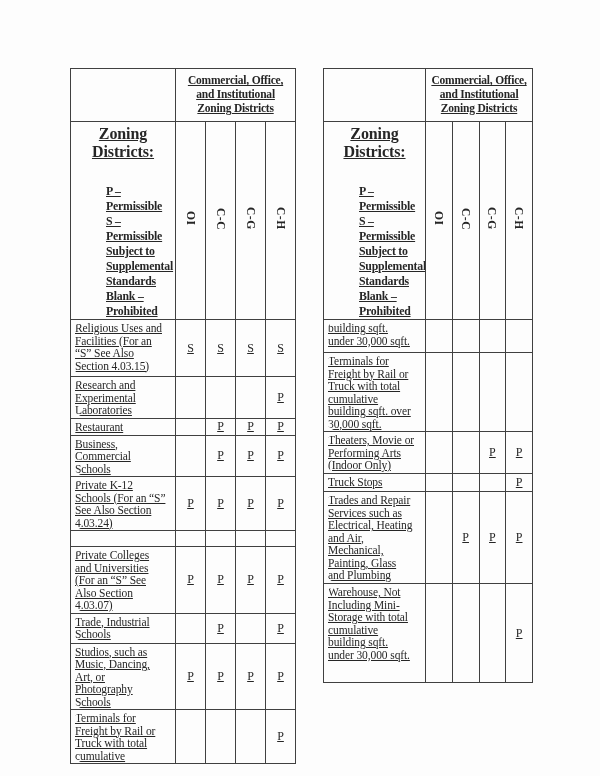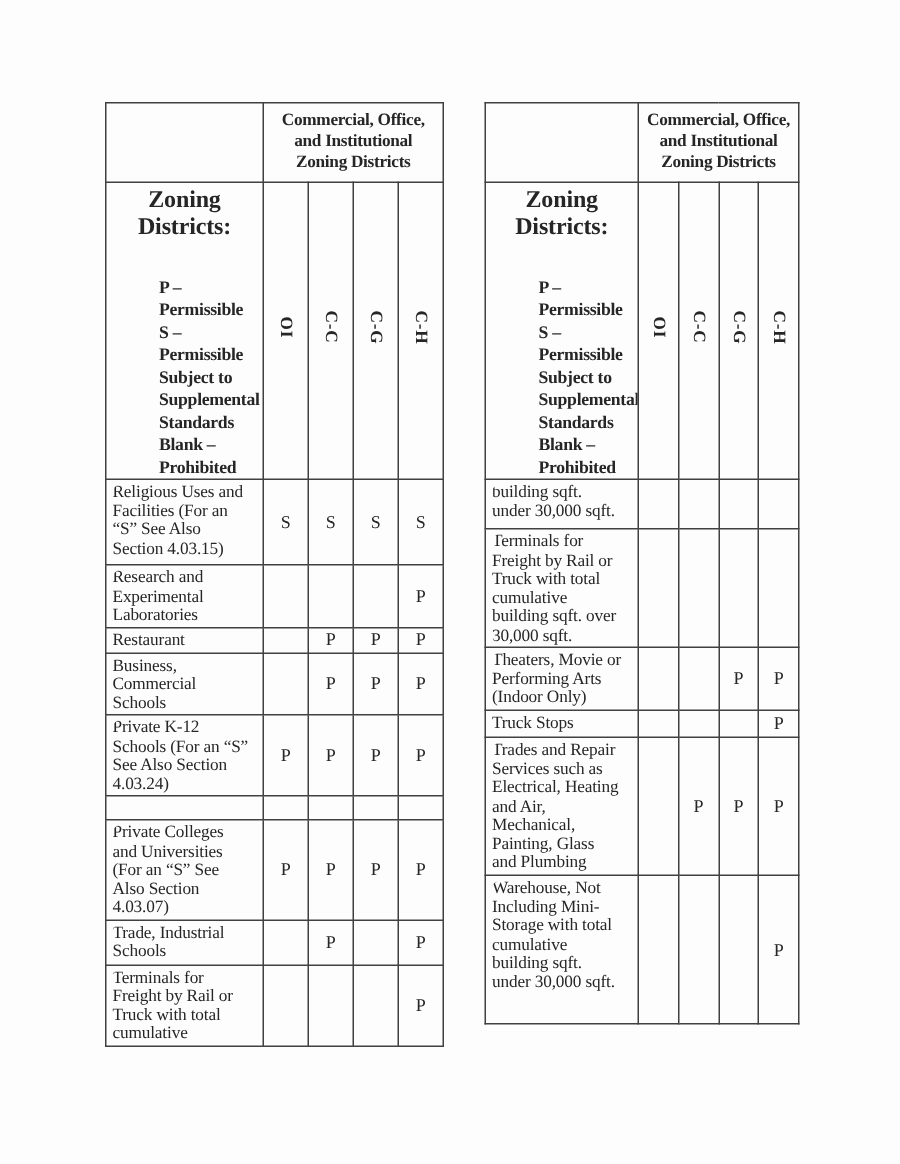--- a/index.html
+++ b/index.html
@@ -15,20 +15,21 @@
     background:var(--background);
     font-family:"Liberation Serif","DejaVu Serif",serif;
     color:var(--text);
     overflow:hidden;
   }
   table.ztable{
     position:absolute;
     border-collapse:collapse;
     table-layout:fixed;
     background:var(--background);
+    text-decoration:underline;
   }
   table.ztable td{
     border:1.6px solid var(--border);
     overflow:hidden;
   }
   table.ztable.t-left{left:70px;top:68px;width:225px;}
   table.ztable.t-right{left:323px;top:68px;width:209px;}
   .t-left col.c-label{width:105px;}
   .t-left col.c-d{width:30px;}
   .t-right col.c-label{width:102px;}
@@ -194,20 +195,31 @@
         <td class="val-cell">P</td>
       </tr>
       <tr style="height:30px">
         <td class="label-cell">Trade, Industrial
 Schools</td>
         <td class="val-cell"></td>
         <td class="val-cell">P</td>
         <td class="val-cell"></td>
         <td class="val-cell">P</td>
       </tr>
+      <tr style="height:66px">
+        <td class="label-cell">Studios, such as
+Music, Dancing,
+Art, or
+Photography
+Schools</td>
+        <td class="val-cell">P</td>
+        <td class="val-cell">P</td>
+        <td class="val-cell">P</td>
+        <td class="val-cell">P</td>
+      </tr>
       <tr style="height:52px">
         <td class="label-cell">Terminals for
 Freight by Rail or
 Truck with total
 cumulative</td>
         <td class="val-cell"></td>
         <td class="val-cell"></td>
         <td class="val-cell"></td>
         <td class="val-cell">P</td>
       </tr>

